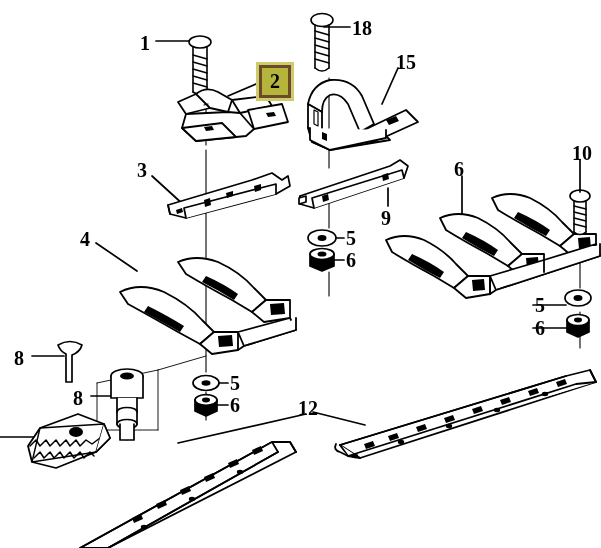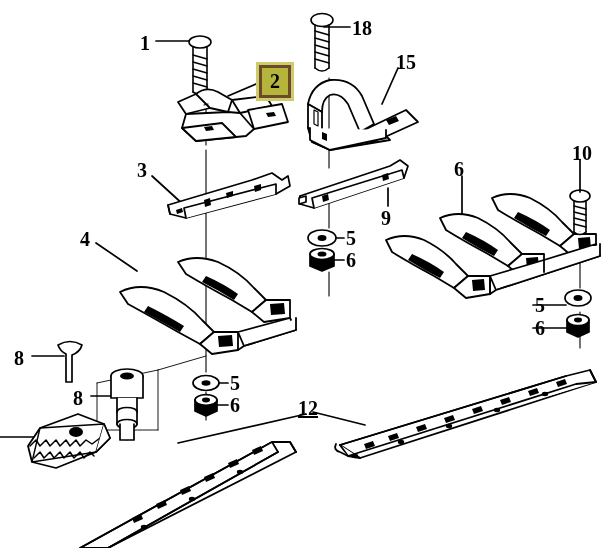--- a/index.html
+++ b/index.html
@@ -288,18 +288,18 @@
   <div class="callout" style="left:346px;top:228px;">5</div>
   <div class="callout" style="left:346px;top:250px;">6</div>
   <div class="callout" style="left:230px;top:373px;">5</div>
   <div class="callout" style="left:230px;top:395px;">6</div>
   <div class="callout" style="left:535px;top:295px;">5</div>
   <div class="callout" style="left:535px;top:318px;">6</div>
   <div class="callout" style="left:14px;top:348px;">8</div>
   <div class="callout" style="left:381px;top:208px;">9</div>
   <div class="callout" style="left:454px;top:159px;">6</div>
   <div class="callout" style="left:572px;top:143px;">10</div>
-  <div class="callout" style="left:298px;top:398px;text-decoration:underline;">12</div>
+  <div class="callout" style="left:298px;top:398px;">12</div>
   <div class="callout" style="left:73px;top:388px;">8</div>
   <div class="callout" style="left:352px;top:18px;">18</div>
   <div class="callout" style="left:396px;top:52px;">15</div>
 
 </div>
 
 </body></html>

